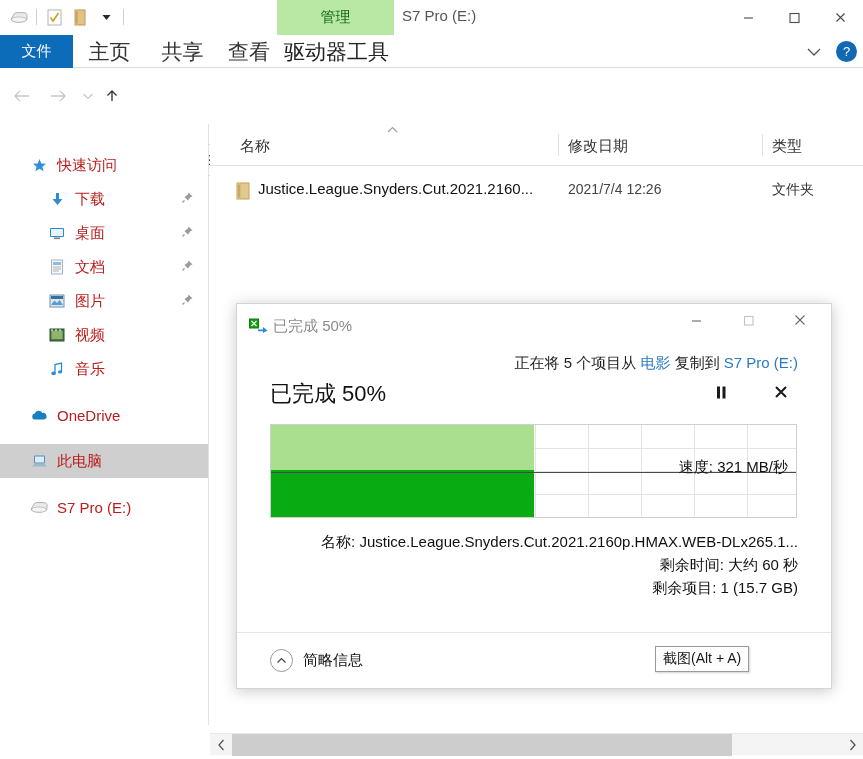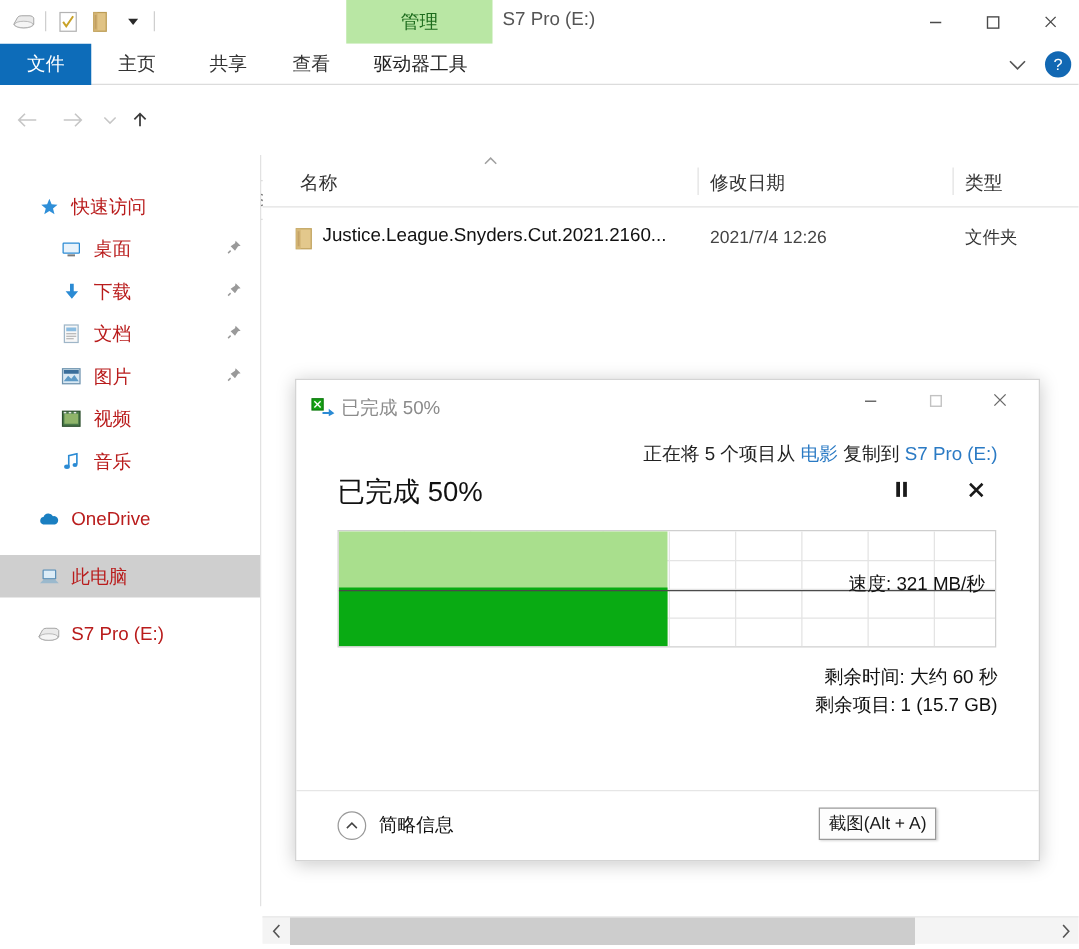--- a/index.html
+++ b/index.html
@@ -26,21 +26,21 @@
   .wbtns { position:absolute; right:0px; top:0px; height:35px; display:flex; }
   .wbtn { width:46px; height:35px; display:flex; align-items:center; justify-content:center;
           color:#4a4a4a; }
 
   
   .ribbon { position:absolute; left:0; top:35px; width:863px; height:33px; background:#fff;
             border-bottom:1px solid #dcdcdc; }
   .tab-file { position:absolute; left:0; top:0; width:73px; height:33px; background:#0d6cb9;
               color:#fff; display:flex; align-items:center; justify-content:center; font-size:15px; }
   .tab { position:absolute; top:0; height:33px; display:flex; align-items:center;
-         justify-content:center; font-size:15px; color:#333; }
+         justify-content:center; font-size:21px; color:#333; }
   .tab-home   { left:73px;  width:73px; }
   .tab-share  { left:146px; width:73px; }
   .tab-view   { left:219px; width:60px; }
   .tab-drive  { left:279px; width:115px; color:#222; }
   .ribbon-right { position:absolute; right:6px; top:0; height:33px; display:flex;
                   align-items:center; gap:14px; }
   .chev { color:#555; font-size:14px; }
   .help { width:21px; height:21px; border-radius:50%; background:#1268b3; color:#fff;
           font-size:13px; display:flex; align-items:center; justify-content:center; }
 
@@ -293,42 +293,42 @@
       <span class="gi">
         <svg width="15" height="15" viewBox="0 0 15 15">
             <path d="M7.5 1 L9.3 5.4 L14 5.7 L10.4 8.7 L11.6 13.3 L7.5 10.7 L3.4 13.3 L4.6 8.7 L1 5.7 L5.7 5.4 Z" fill="#2f8fd8"></path>
           </svg>
       </span>
       <span class="lbl">快速访问</span>
     </div>
 
     <div class="si lvl1">
       <span class="gi">
+        <svg width="15" height="15" viewBox="0 0 15 15">
+            <path d="M6 1 H9 V7 H12.5 L7.5 13 L2.5 7 H6 Z" fill="#2b8bd4"></path>
+          </svg>
+      </span>
+      <span class="lbl">下载</span>
+      <span class="pin">
+        <svg width="13" height="13" viewBox="0 0 13 13">
+            <path d="M7.5 1.5 L11.5 5.5 L9.5 6 L7 9.5 L3.5 6 L7 3.5 Z" fill="#9a9a9a"></path>
+            <path d="M3.5 9.5 L1.5 11.5" stroke="#9a9a9a" stroke-width="1.2"></path>
+          </svg>
+      </span>
+    </div>
+
+    <div class="si lvl1">
+      <span class="gi">
         <svg width="16" height="14" viewBox="0 0 16 14">
             <rect x="1" y="2" width="14" height="9" rx="1" fill="#2b8bd4"></rect>
             <rect x="2" y="3" width="12" height="7" fill="#e9f3fb"></rect>
             <rect x="5" y="11.5" width="6" height="1.6" fill="#7a7a7a"></rect>
           </svg>
       </span>
       <span class="lbl">桌面</span>
-      <span class="pin">
-        <svg width="13" height="13" viewBox="0 0 13 13">
-            <path d="M7.5 1.5 L11.5 5.5 L9.5 6 L7 9.5 L3.5 6 L7 3.5 Z" fill="#9a9a9a"></path>
-            <path d="M3.5 9.5 L1.5 11.5" stroke="#9a9a9a" stroke-width="1.2"></path>
-          </svg>
-      </span>
-    </div>
-
-    <div class="si lvl1">
-      <span class="gi">
-        <svg width="15" height="15" viewBox="0 0 15 15">
-            <path d="M6 1 H9 V7 H12.5 L7.5 13 L2.5 7 H6 Z" fill="#2b8bd4"></path>
-          </svg>
-      </span>
-      <span class="lbl">下载</span>
       <span class="pin">
         <svg width="13" height="13" viewBox="0 0 13 13">
             <path d="M7.5 1.5 L11.5 5.5 L9.5 6 L7 9.5 L3.5 6 L7 3.5 Z" fill="#9a9a9a"></path>
             <path d="M3.5 9.5 L1.5 11.5" stroke="#9a9a9a" stroke-width="1.2"></path>
           </svg>
       </span>
     </div>
 
     <div class="si lvl1">
       <span class="gi">
@@ -539,20 +539,21 @@
         <div class="grid-h" style="top:69px"></div>
 
         <div class="g-light"></div>
         <div class="g-dark"></div>
         <div class="g-line" style="top:47px"></div>
 
         <span class="spd">速度: 321 MB/秒</span>
       </div>
 
       <div class="det">
+        <div>名称: Justice.League.Snyders.Cut.2021.2160p.HMAX.WEB-DLx265.1...</div>
         <div>剩余时间: 大约 60 秒</div>
         <div>剩余项目: 1 (15.7 GB)</div>
       </div>
     </div>
 
     <div class="dlg-foot">
       <span class="exp-circle">
         <svg width="11" height="7" viewBox="0 0 11 7">
             <path d="M1.5 5.5 L5.5 1.5 L9.5 5.5" stroke="#444" stroke-width="1.2" fill="none"></path>
           </svg>

